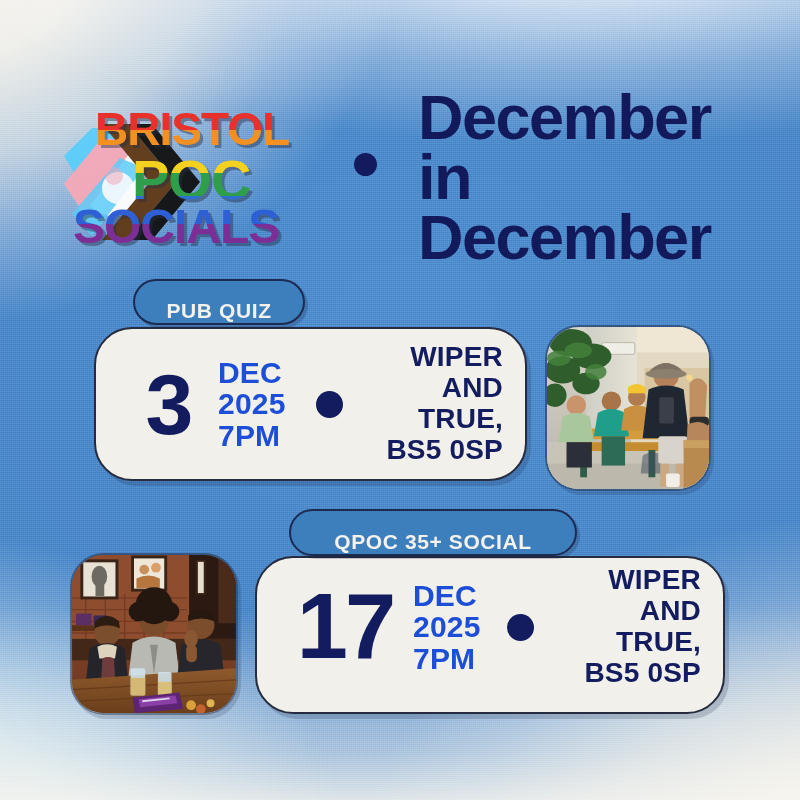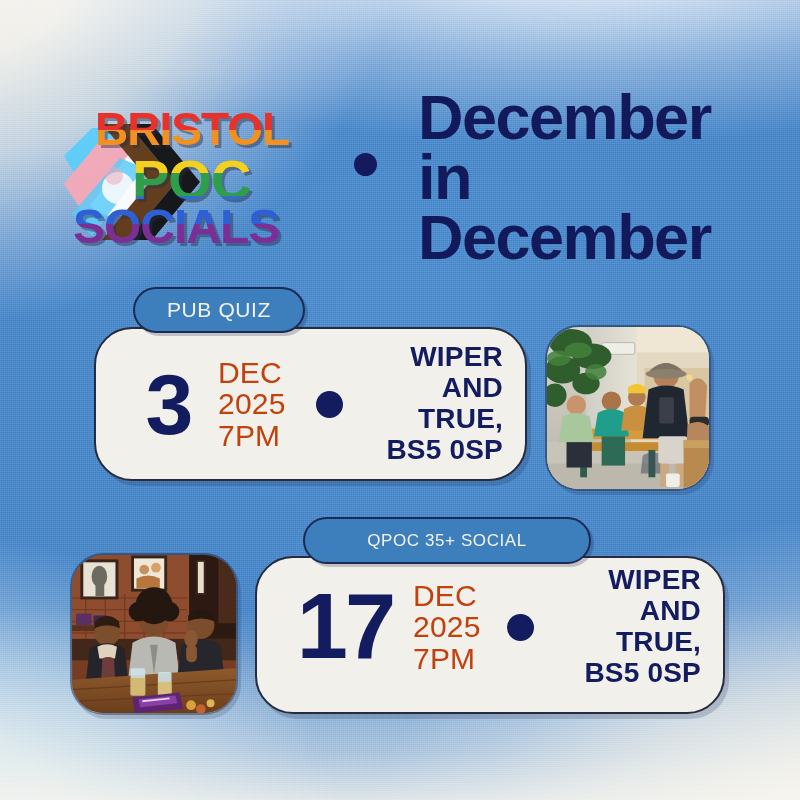--- a/index.html
+++ b/index.html
@@ -81,47 +81,46 @@
     letter-spacing:-1.5px;
   }
   .header-title .l2 { display:block; }
 
   .badge {
     position:absolute;
     background:#3d7ebd;
     border:2.5px solid #1d2a52;
     border-radius:999px;
     color:#f4f2ec;
-    font-weight:400;
+    font-weight:700;
     letter-spacing:.6px;
-    display:flex; align-items:center; justify-content:center;
+    display:flex; align-items:flex-end; justify-content:center;
     box-shadow:3px 3px 0 rgba(20,28,62,.22);
     z-index:3;
-    margin-top:8px;
   }
 
   .card {
     position:absolute;
     background:#f2f0ea;
     border:2px solid #262b3f;
     border-radius:38px;
     box-shadow:4px 5px 0 rgba(18,26,62,.18);
     display:flex; align-items:center;
     z-index:2;
   }
 
   .daynum {
     color:#141c60;
     font-weight:700;
     line-height:.82;
     letter-spacing:-3px;
   }
   .datestack {
-    color:#c2410c;
-    font-weight:400;
+    color:#1d4ed8;
+    font-weight:700;
     line-height:1.04;
     letter-spacing:.2px;
   }
   .sep-dot {
     background:#141c60;
     border-radius:50%;
     flex:0 0 auto;
   }
   .venue {
     color:#141c60;
@@ -146,21 +145,21 @@
   #card1 { left:94px; top:327px; width:433px; height:154px; padding:0 22px 0 26px; }
   #badge1 { left:133px; top:279px; width:172px; height:46px; font-size:21px; }
   #card1 .daynum { font-size:86px; width:92px; text-align:center; }
   #card1 .datestack { font-size:30px; margin-left:4px; }
   #card1 .sep-dot { width:27px; height:27px; margin:0 24px 0 30px; }
   #card1 .venue { font-size:28px; flex:1; }
   #photo1 { left:545px; top:325px; width:166px; height:166px; }
 
   
   #card2 { left:255px; top:556px; width:470px; height:158px; padding:0 22px 16px 24px; }
-  #badge2 { left:303px; top:509px; width:288px; height:47px; font-size:17px; }
+  #badge2 { left:289px; top:509px; width:288px; height:47px; font-size:21px; }
   #card2 .daynum { font-size:92px; width:128px; text-align:center; }
   #card2 .datestack { font-size:30px; margin-left:4px; }
   #card2 .sep-dot { width:27px; height:27px; margin:0 20px 0 26px; }
   #card2 .venue { font-size:28px; flex:1; }
   #photo2 { left:70px; top:553px; width:168px; height:162px; }
 </style>
 </head>
 <body>
 
 <div id="poster">

